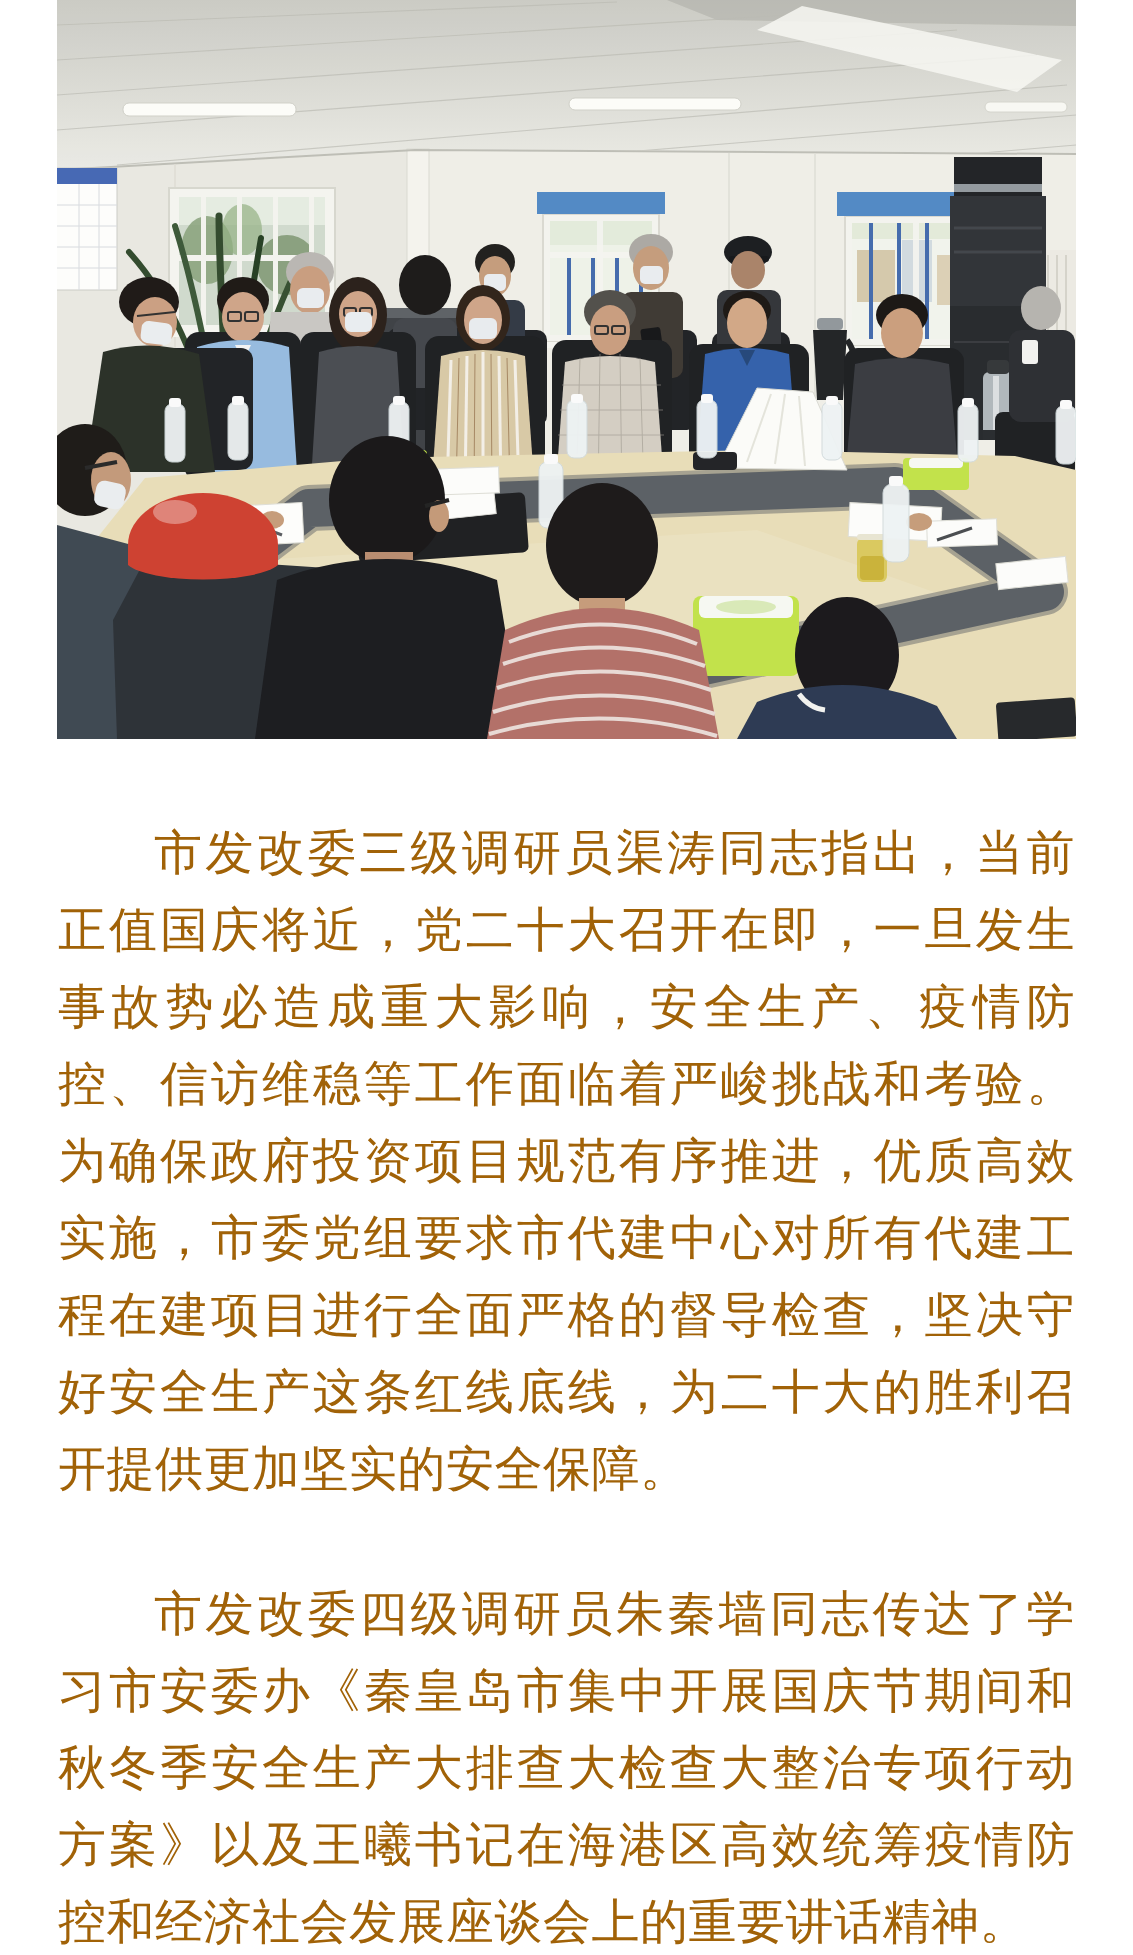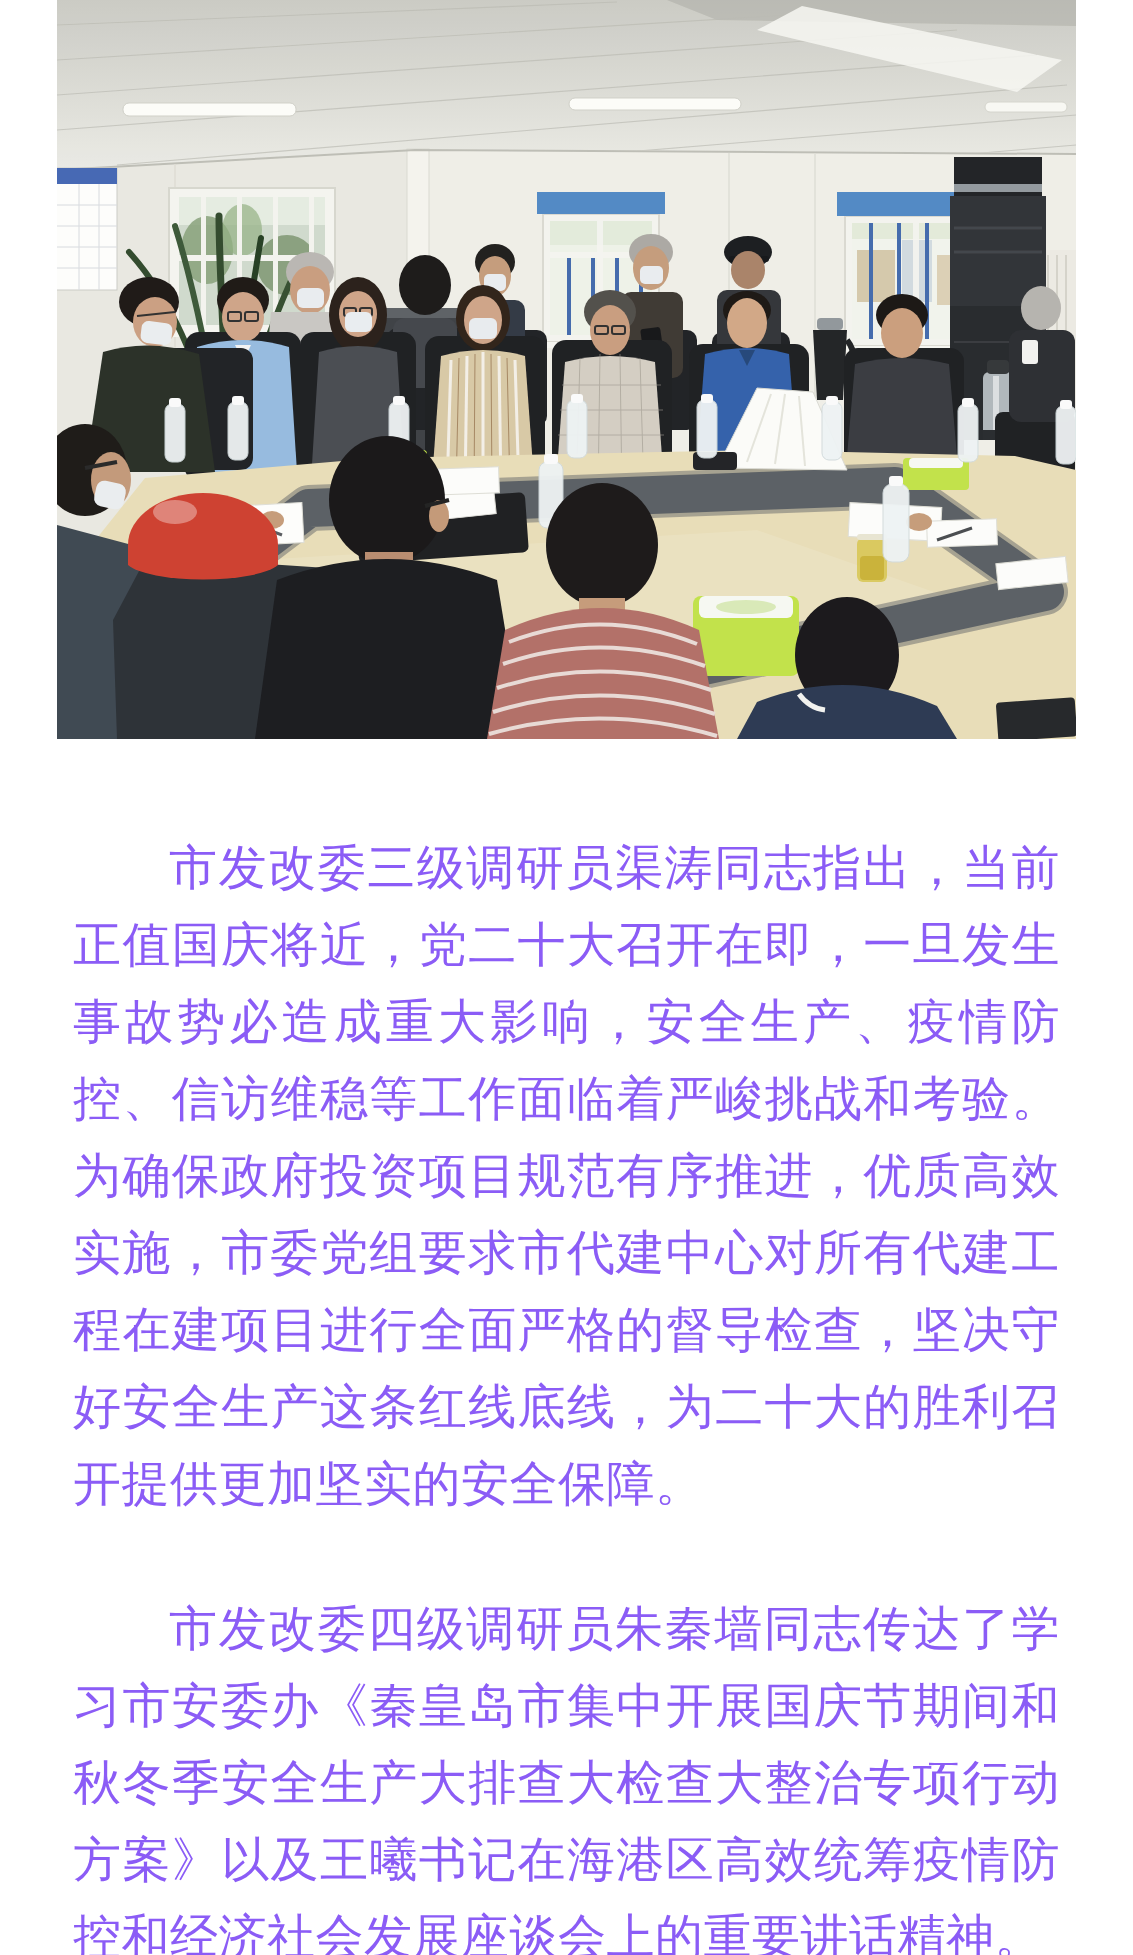--- a/index.html
+++ b/index.html
@@ -1,21 +1,21 @@
 <!DOCTYPE html>
 <html><head>
 <meta charset="utf-8">
 <style>
   html,body{margin:0;padding:0;}
   body{width:1133px;height:1955px;background:#ffffff;overflow:hidden;
        font-family:"Liberation Sans","DejaVu Sans",sans-serif;}
   figure.photo{margin:0 0 0 57px;width:1019px;height:739px;overflow:hidden;background:#e7e6e0;}
   figure.photo svg{display:block;filter:blur(0.6px) saturate(0.96);}
   .article{padding:74px 57px 0 57px;}
-  .article p{margin:16px;font-size:48px;line-height:77px;color:#8b5cf6;
+  .article p{margin:1px;font-size:48px;line-height:77px;color:#a16207;
              text-align:justify;text-indent:2em;letter-spacing:0.5px;}
   .article p + p{margin-top:68px;}
 </style>
 </head>
 <body>
 
 <figure class="photo">
 <svg width="1019" height="739" viewBox="0 0 1019 739" xmlns="http://www.w3.org/2000/svg">
   <defs>
     <linearGradient id="ceilG" x1="0" y1="0" x2="0" y2="1">

